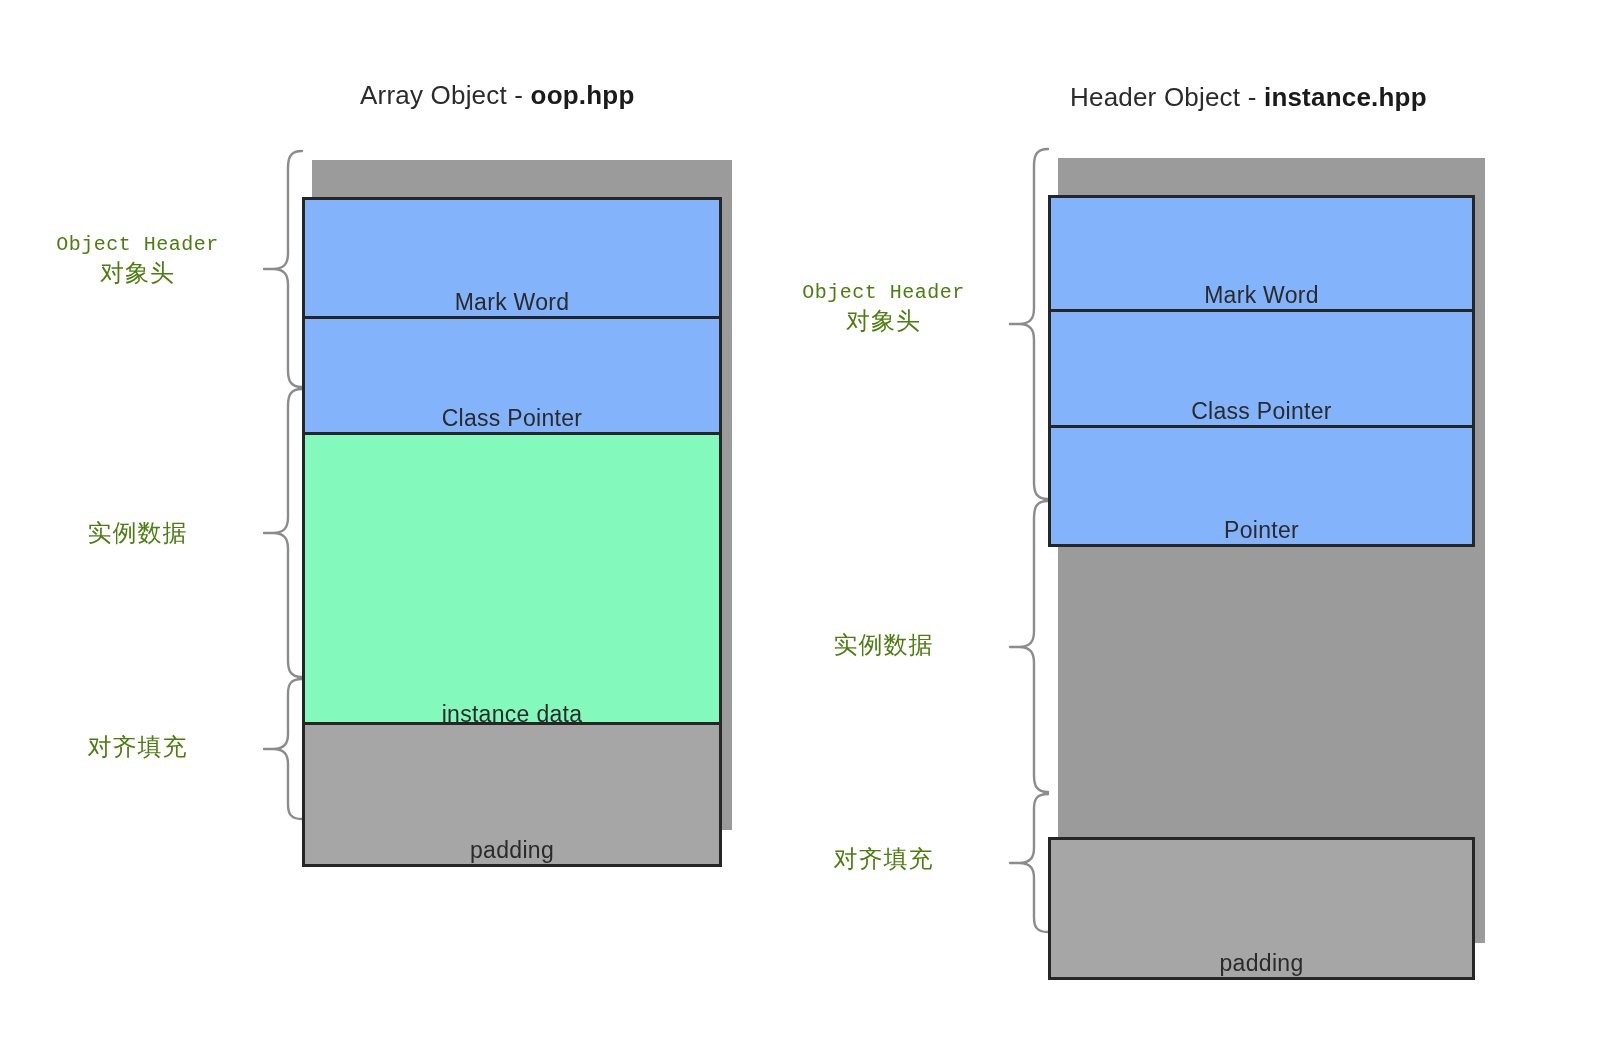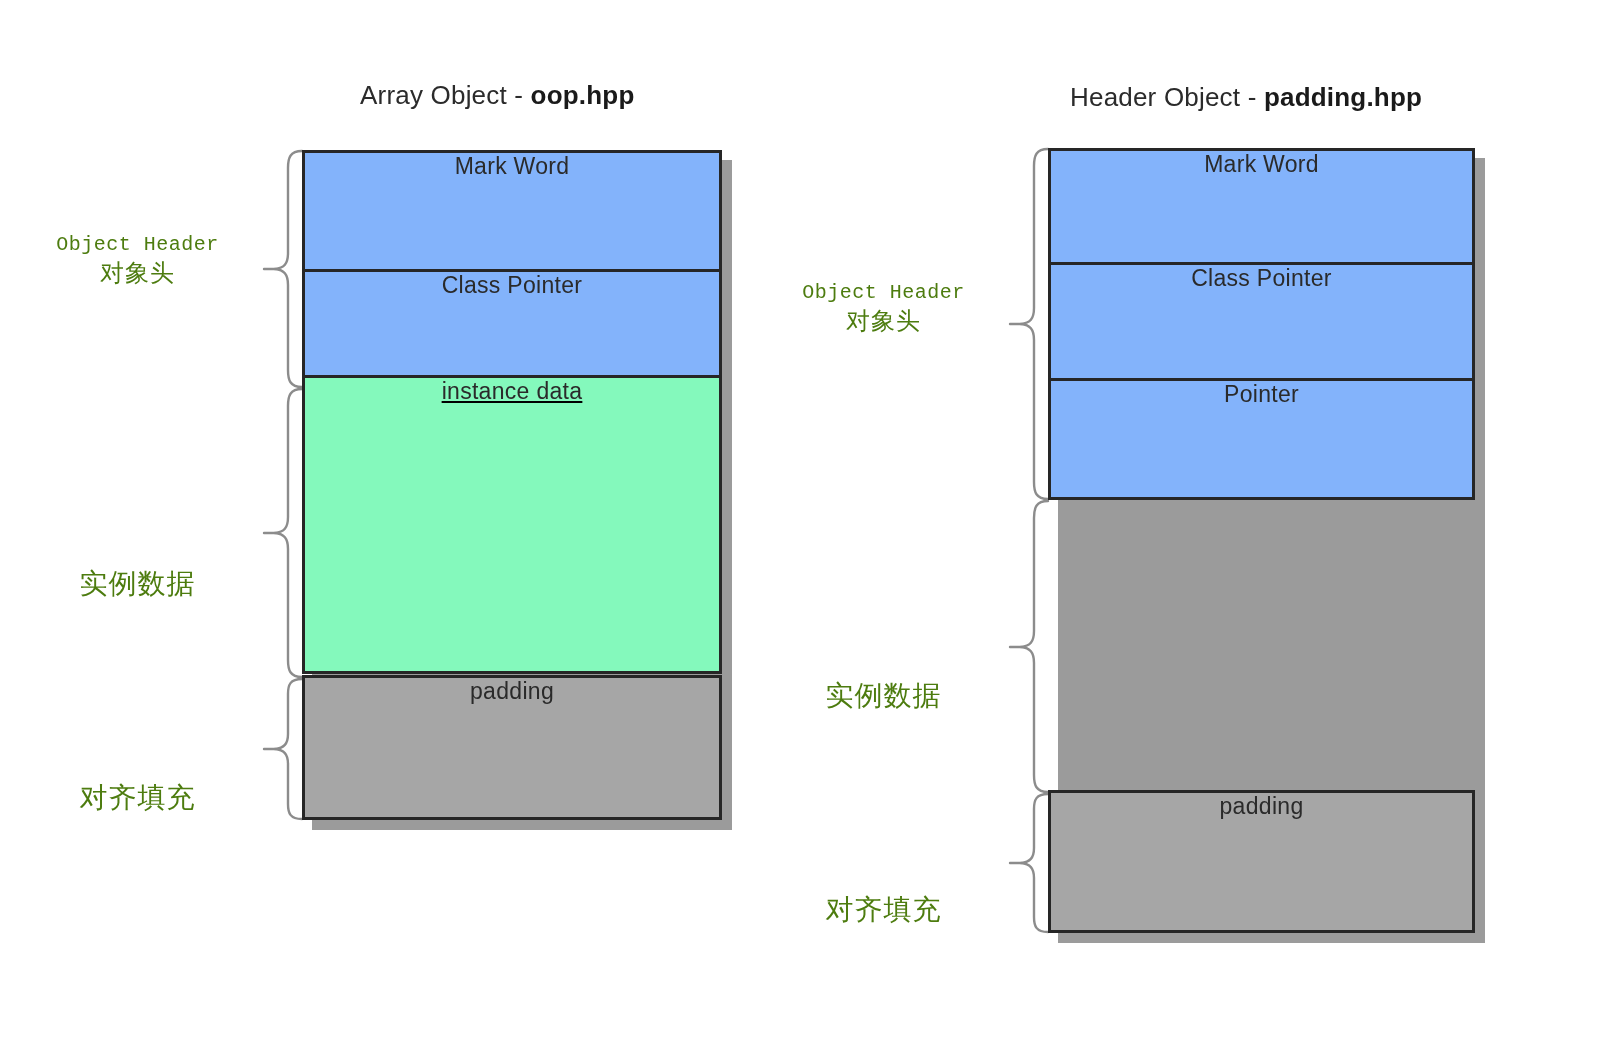--- a/index.html
+++ b/index.html
@@ -39,23 +39,24 @@
   .mem-stack {
     position: absolute;
     box-sizing: border-box;
   }
   .mem-band {
     position: absolute;
     left: 0;
     box-sizing: border-box;
     border: 3px solid #262626;
     display: flex;
-    align-items: flex-start;
+    align-items: flex-end;
     justify-content: center;
     width: 100%;
+    margin-top: 47px;
   }
   .mem-band .band-label {
     font-family: "Liberation Sans", sans-serif;
     font-size: 23px;
     color: #2a2a2a;
     letter-spacing: 0.3px;
     font-weight: 400;
   }
 
   
@@ -78,21 +79,21 @@
     font-family: "Liberation Mono", "DejaVu Sans Mono", monospace;
     font-size: 20px;
     letter-spacing: 0.5px;
   }
   .group-label .zh {
     display: block;
     font-family: "Liberation Serif", "DejaVu Serif", serif;
     font-size: 24px;
     letter-spacing: 1px;
   }
-  .group-label.single .zh { font-size: 28px; margin-top: 48px; }
+  .group-label.single .zh { font-size: 24px; }
 
   
   .brace-svg {
     position: absolute;
     overflow: visible;
   }
   .brace-path {
     fill: none;
     stroke: #8c8c8c;
     stroke-width: 2.4;
@@ -114,21 +115,21 @@
   <div class="mem-stack" id="stack-left" style="left:302px; top:150px; width:420px; height:670px; z-index:2;">
 
     <div class="mem-band" style="top:0px; height:122px; background:#83b3fb;">
       <span class="band-label">Mark Word</span>
     </div>
 
     <div class="mem-band" style="top:119px; height:119px; background:#83b3fb;">
       <span class="band-label">Class Pointer</span>
     </div>
 
-    <div class="mem-band" style="top:225px; height:299px; background:#84f9bc;text-decoration:underline;">
+    <div class="mem-band" style="top:235px; height:299px; background:#84f9bc;text-decoration:underline;">
       <span class="band-label">instance data</span>
     </div>
 
     <div class="mem-band" style="top:525px; height:145px; background:#a6a6a6;">
       <span class="band-label">padding</span>
     </div>
   </div>
 
   <svg class="brace-svg" style="left:264px; top:148px;" width="42" height="244" viewBox="0 0 42 244">
     <path class="brace-path" d="M 38 3
@@ -170,21 +171,21 @@
 
   <div class="group-label single" style="left:20px; top:518px; width:235px;">
     <span class="zh">实例数据</span>
   </div>
 
   <div class="group-label single" style="left:20px; top:732px; width:235px;">
     <span class="zh">对齐填充</span>
   </div>
 
   <div class="diagram-title" id="title-right">
-    <span class="t-normal">Header Object - </span><span class="t-bold">padding.hpp</span>
+    <span class="t-normal">Header Object - </span><span class="t-bold">instance.hpp</span>
   </div>
 
   <div class="stack-shadow" style="left:1058px; top:158px; width:427px; height:785px;"></div>
 
   <div class="mem-stack" id="stack-right" style="left:1048px; top:148px; width:427px; height:785px; z-index:2;">
 
     <div class="mem-band" style="top:0px; height:117px; background:#83b3fb;">
       <span class="band-label">Mark Word</span>
     </div>
 

